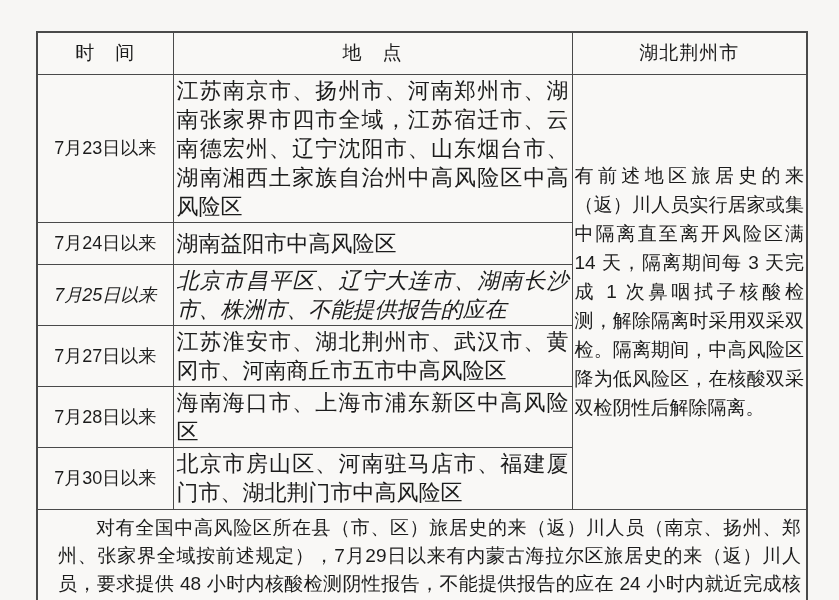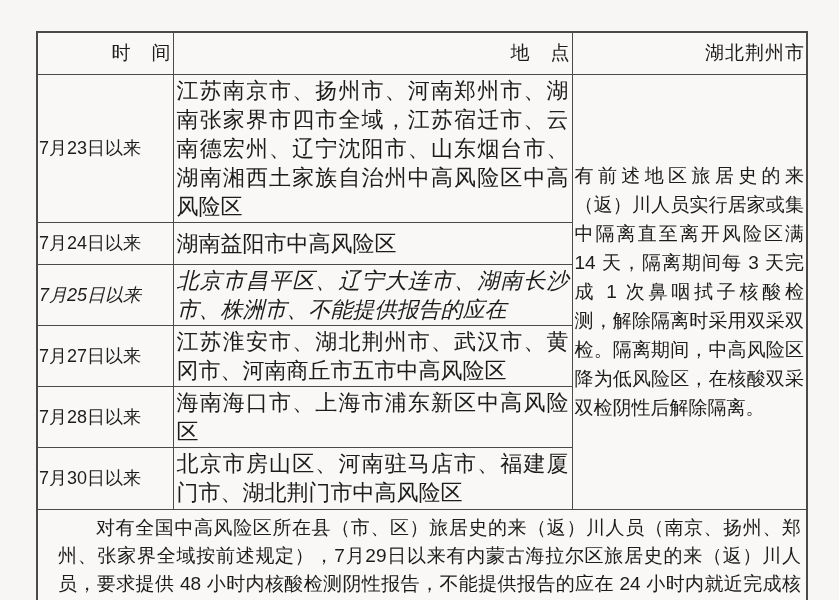--- a/index.html
+++ b/index.html
@@ -29,27 +29,27 @@
     background: #f9f8f6;
     border: 2px solid #4a4a4a;
   }
   table.notice td, table.notice th {
     border: 1px solid #4a4a4a;
     overflow: hidden;
   }
   th.hdr {
     font-size: 19px;
     font-weight: 400;
-    text-align: right;
+    text-align: center;
     vertical-align: middle;
     letter-spacing: 1px;
   }
   td.time {
     font-size: 18px;
-    text-align: left;
+    text-align: center;
     vertical-align: middle;
     white-space: nowrap;
   }
   td.loc {
     font-size: 22px;
     line-height: 29px;
     text-align: justify;
     vertical-align: middle;
     padding: 1px 3px 1px 3px;
   }

